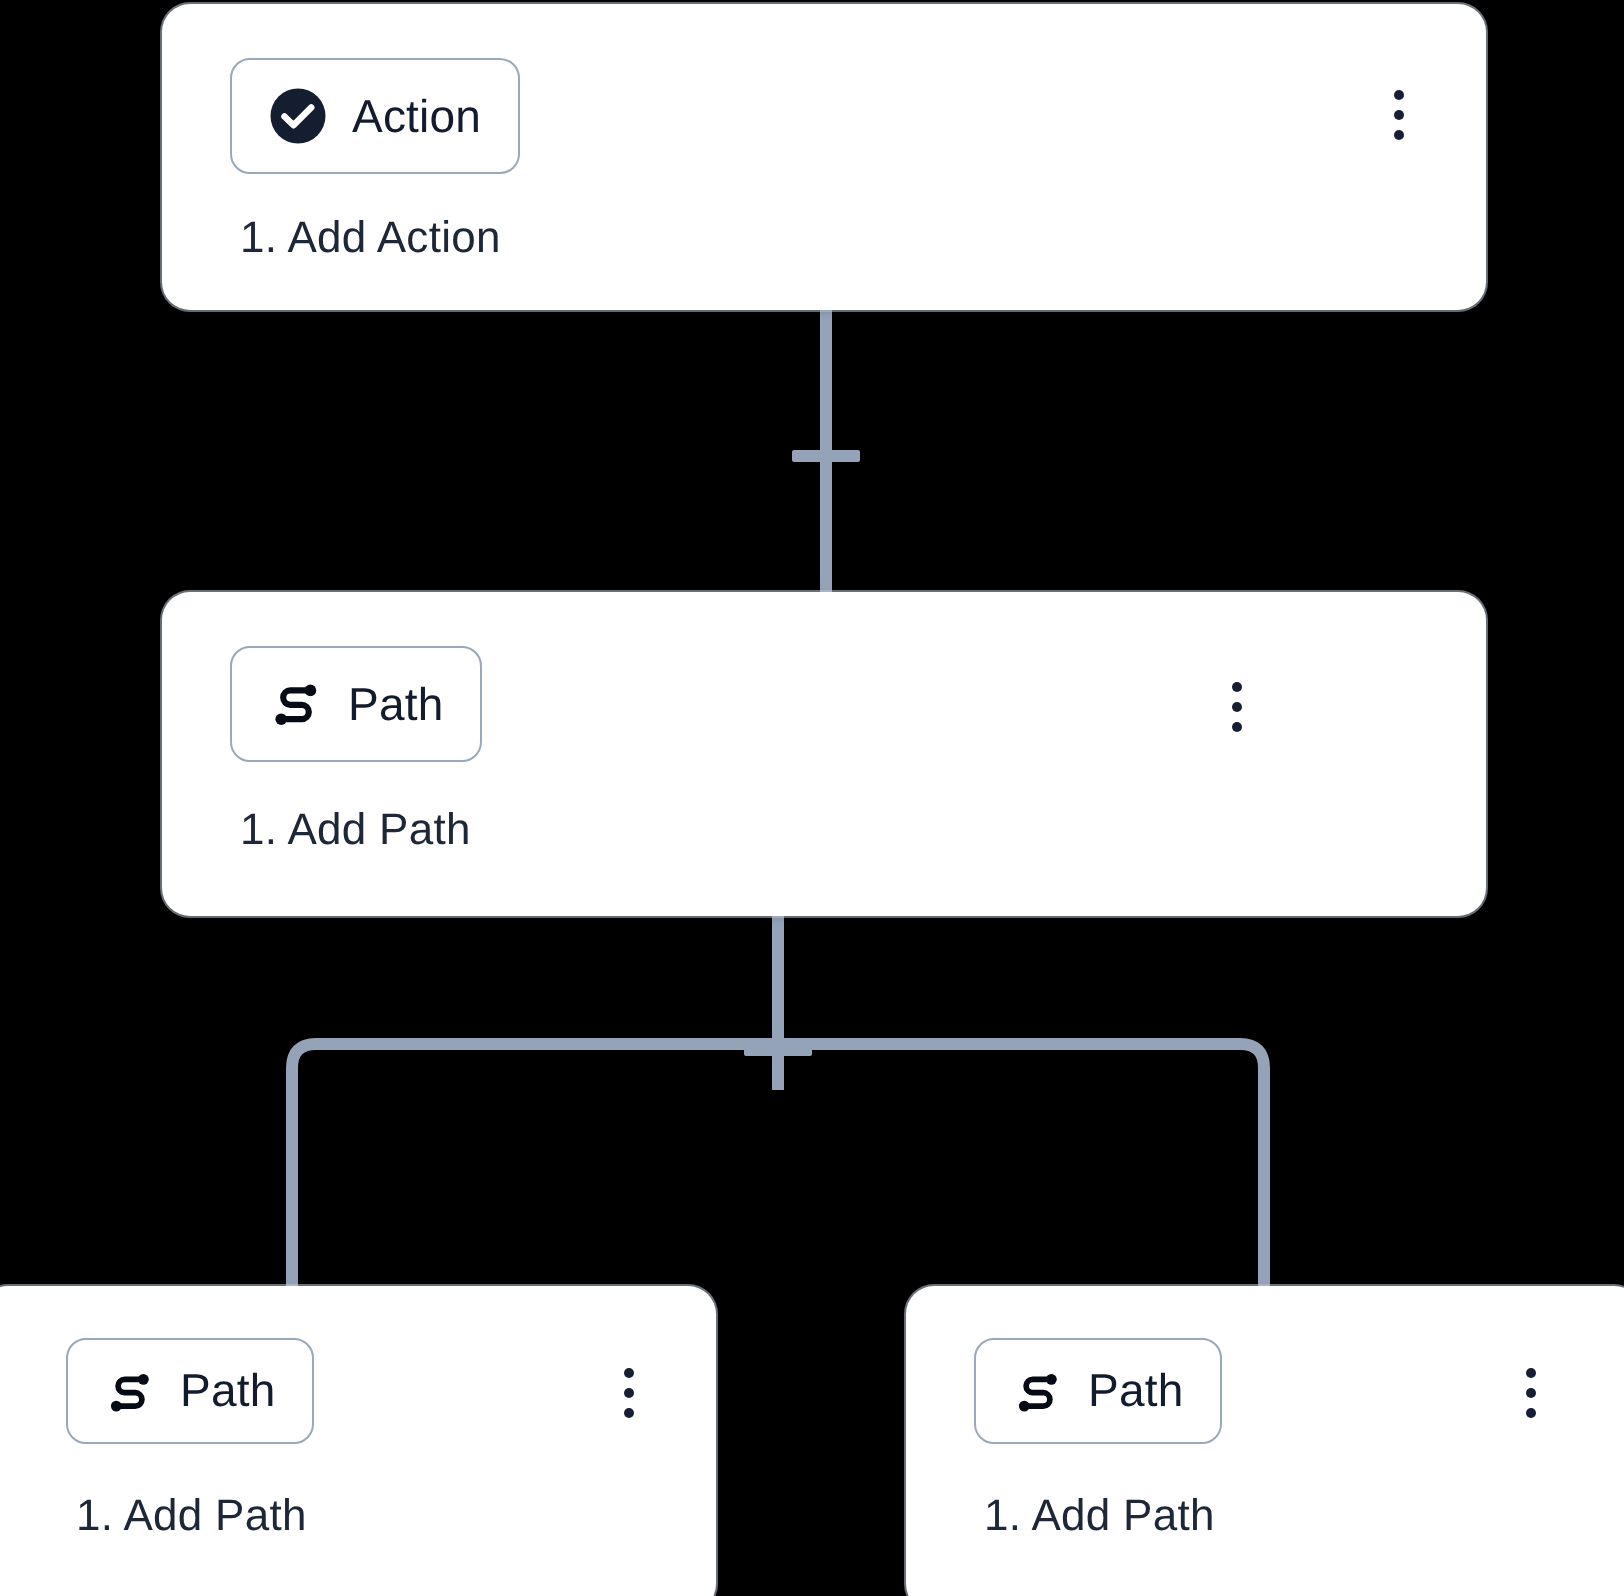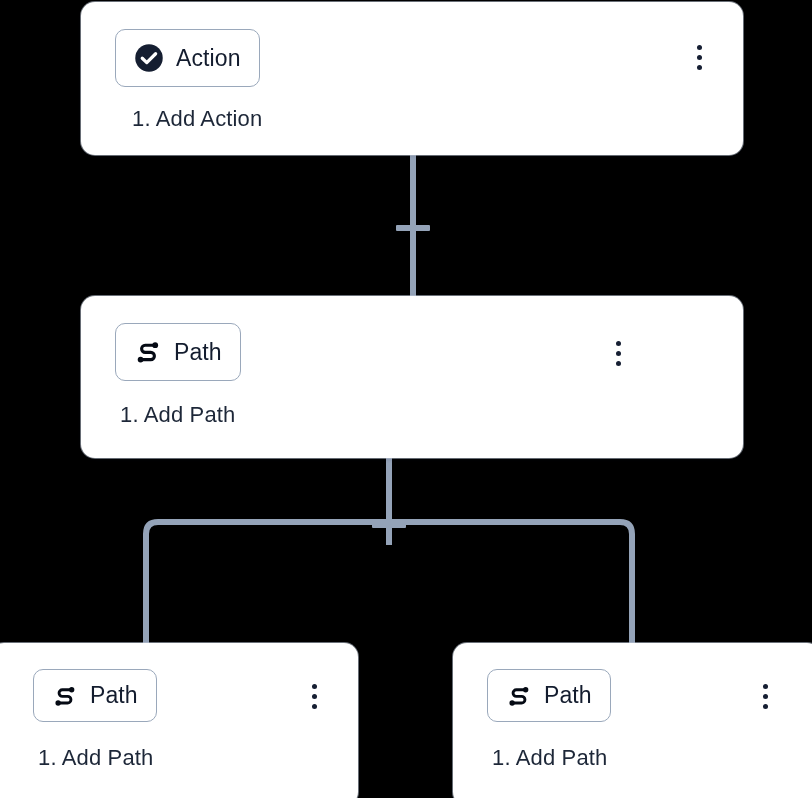--- a/index.html
+++ b/index.html
@@ -124,21 +124,21 @@
   .card-top     { left: 81px;  top: 2px;   width: 662px; height: 153px; }
   .card-mid     { left: 81px;  top: 296px; width: 662px; height: 162px; }
   .card-bl      { left: -10px; top: 643px; width: 368px; height: 163px; }
   .card-br      { left: 453px; top: 643px; width: 368px; height: 163px; }
 
   .badge-top    { left: 34px;  top: 27px;  height: 58px; }
   .badge-mid    { left: 34px;  top: 27px;  height: 58px; }
   .badge-bl     { left: 43px;  top: 26px;  height: 53px; }
   .badge-br     { left: 34px;  top: 26px;  height: 53px; }
 
-  .sub-top      { left: 39px;  top: 104px; margin-left: 12px; }
+  .sub-top      { left: 39px;  top: 104px; }
   .sub-mid      { left: 39px;  top: 106px; }
   .sub-bl       { left: 48px;  top: 102px; }
   .sub-br       { left: 39px;  top: 102px; }
 
   .kebab-top    { left: 606px; top: 43px; }
   .kebab-mid    { left: 606px; top: 341px; }
   .kebab-bl     { left: 312px; top: 41px; }
   .kebab-br     { left: 300px; top: 41px; }
 </style>
 </head>

